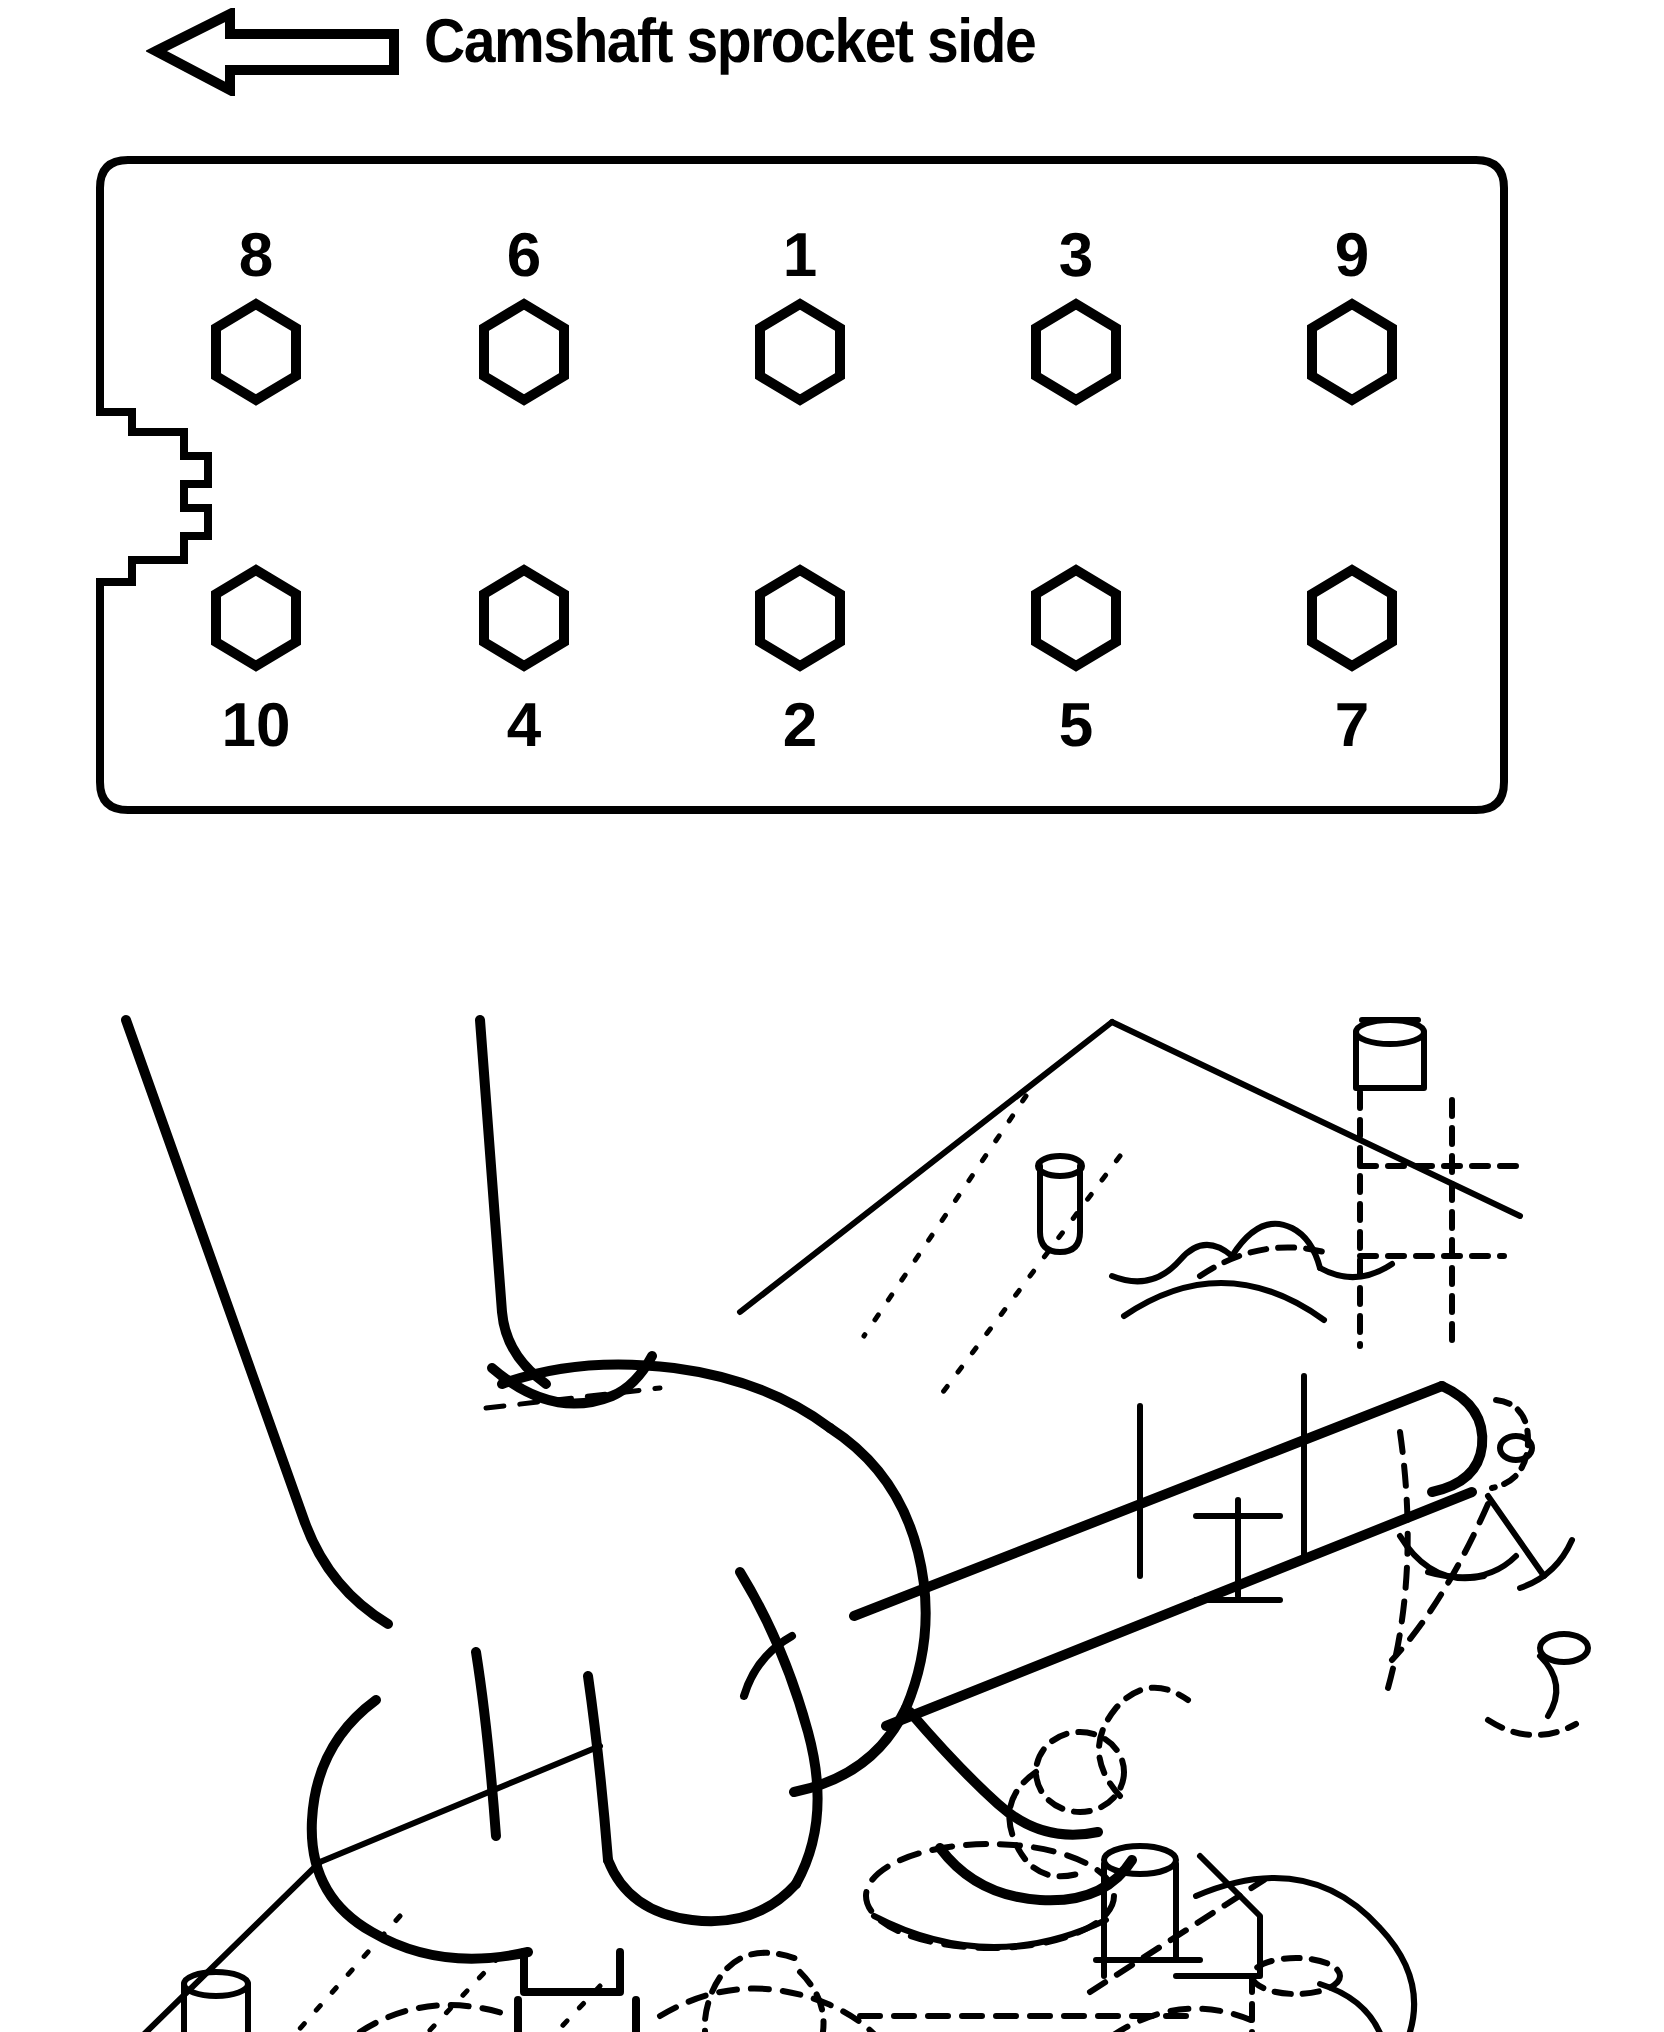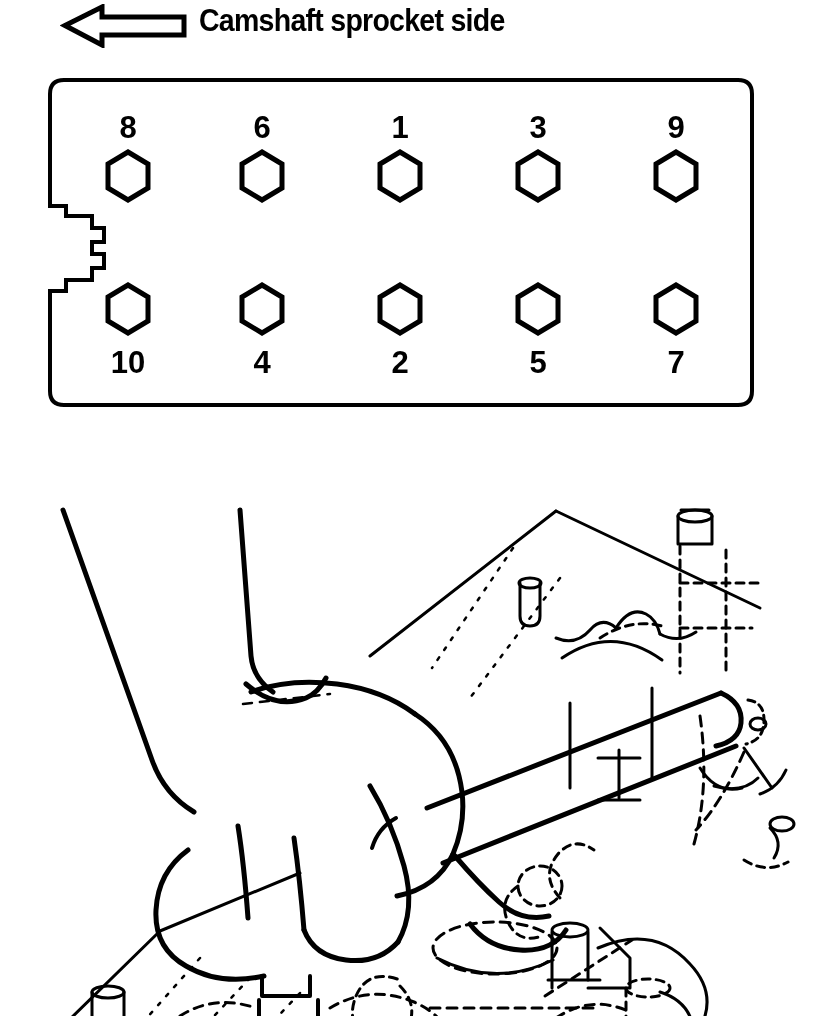--- a/index.html
+++ b/index.html
@@ -12,21 +12,21 @@
     height: 1016px;
     position: relative;
     overflow: hidden;
     font-family: "Liberation Sans", sans-serif;
     color: #000000;
   }
 
   
   #header-callout {
     position: absolute;
-    left: 0;
+    left: 13px;
     top: 0;
     width: 752px;
     height: 60px;
   }
   #direction-arrow {
     position: absolute;
     left: 60px;
     top: 4px;
     width: 130px;
     height: 44px;

